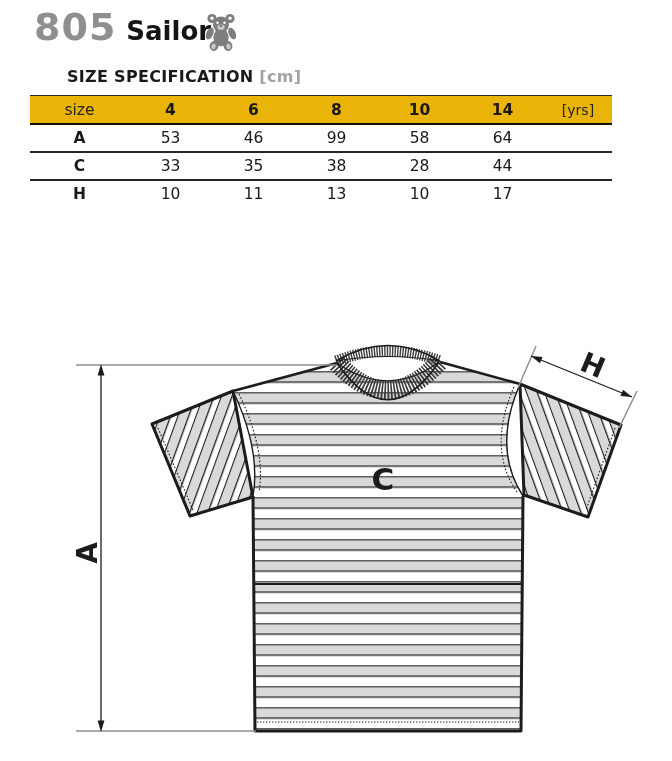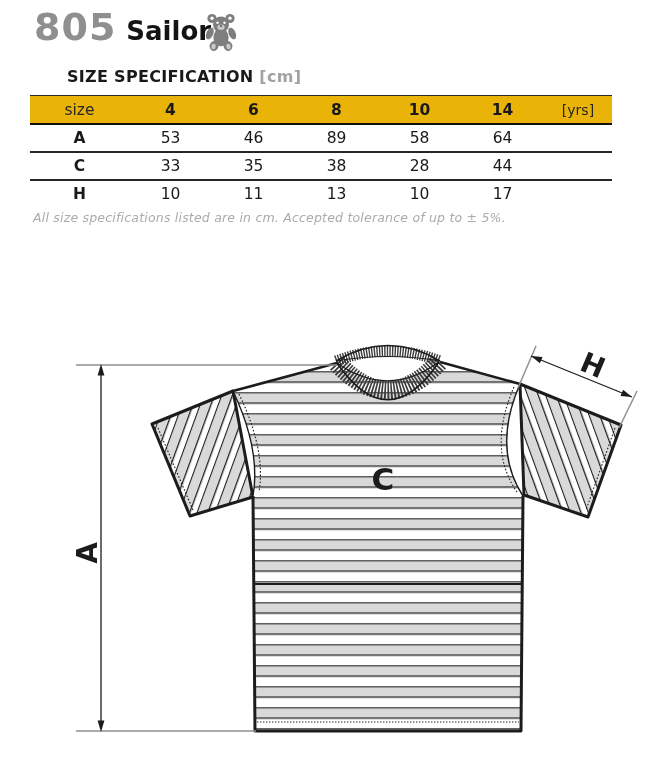--- a/index.html
+++ b/index.html
@@ -84,21 +84,21 @@
         <th>10</th>
         <th>14</th>
         <th class="hd-yrs">[yrs]</th>
       </tr>
     </thead>
     <tbody>
       <tr>
         <td class="row-label">A</td>
         <td>53</td>
         <td>46</td>
-        <td>89</td>
+        <td>99</td>
         <td>58</td>
         <td>64</td>
         <td></td>
       </tr>
       <tr>
         <td class="row-label">C</td>
         <td>33</td>
         <td>35</td>
         <td>38</td>
         <td>28</td>
@@ -110,21 +110,20 @@
         <td>10</td>
         <td>11</td>
         <td>13</td>
         <td>10</td>
         <td>17</td>
         <td></td>
       </tr>
     </tbody>
   </table>
 
-  <p class="note">All size specifications listed are in cm. Accepted tolerance of up to ± 5%.</p>
 
   <svg class="drawing" width="672" height="761" viewBox="0 0 672 761">
     <defs>
       <pattern id="pb" patternUnits="userSpaceOnUse" x="0" y="371.3" width="12" height="21">
         <rect x="0" y="0" width="12" height="21" fill="#ffffff"></rect>
         <rect x="0" y="0" width="12" height="1.3" fill="#1c1c1c"></rect>
         <rect x="0" y="1.3" width="12" height="8.9" fill="#d9d9d9"></rect>
         <rect x="0" y="10.2" width="12" height="1.3" fill="#1c1c1c"></rect>
       </pattern>
       <pattern id="psl" patternUnits="userSpaceOnUse" x="3" y="0" width="17" height="12" patternTransform="rotate(20)">

